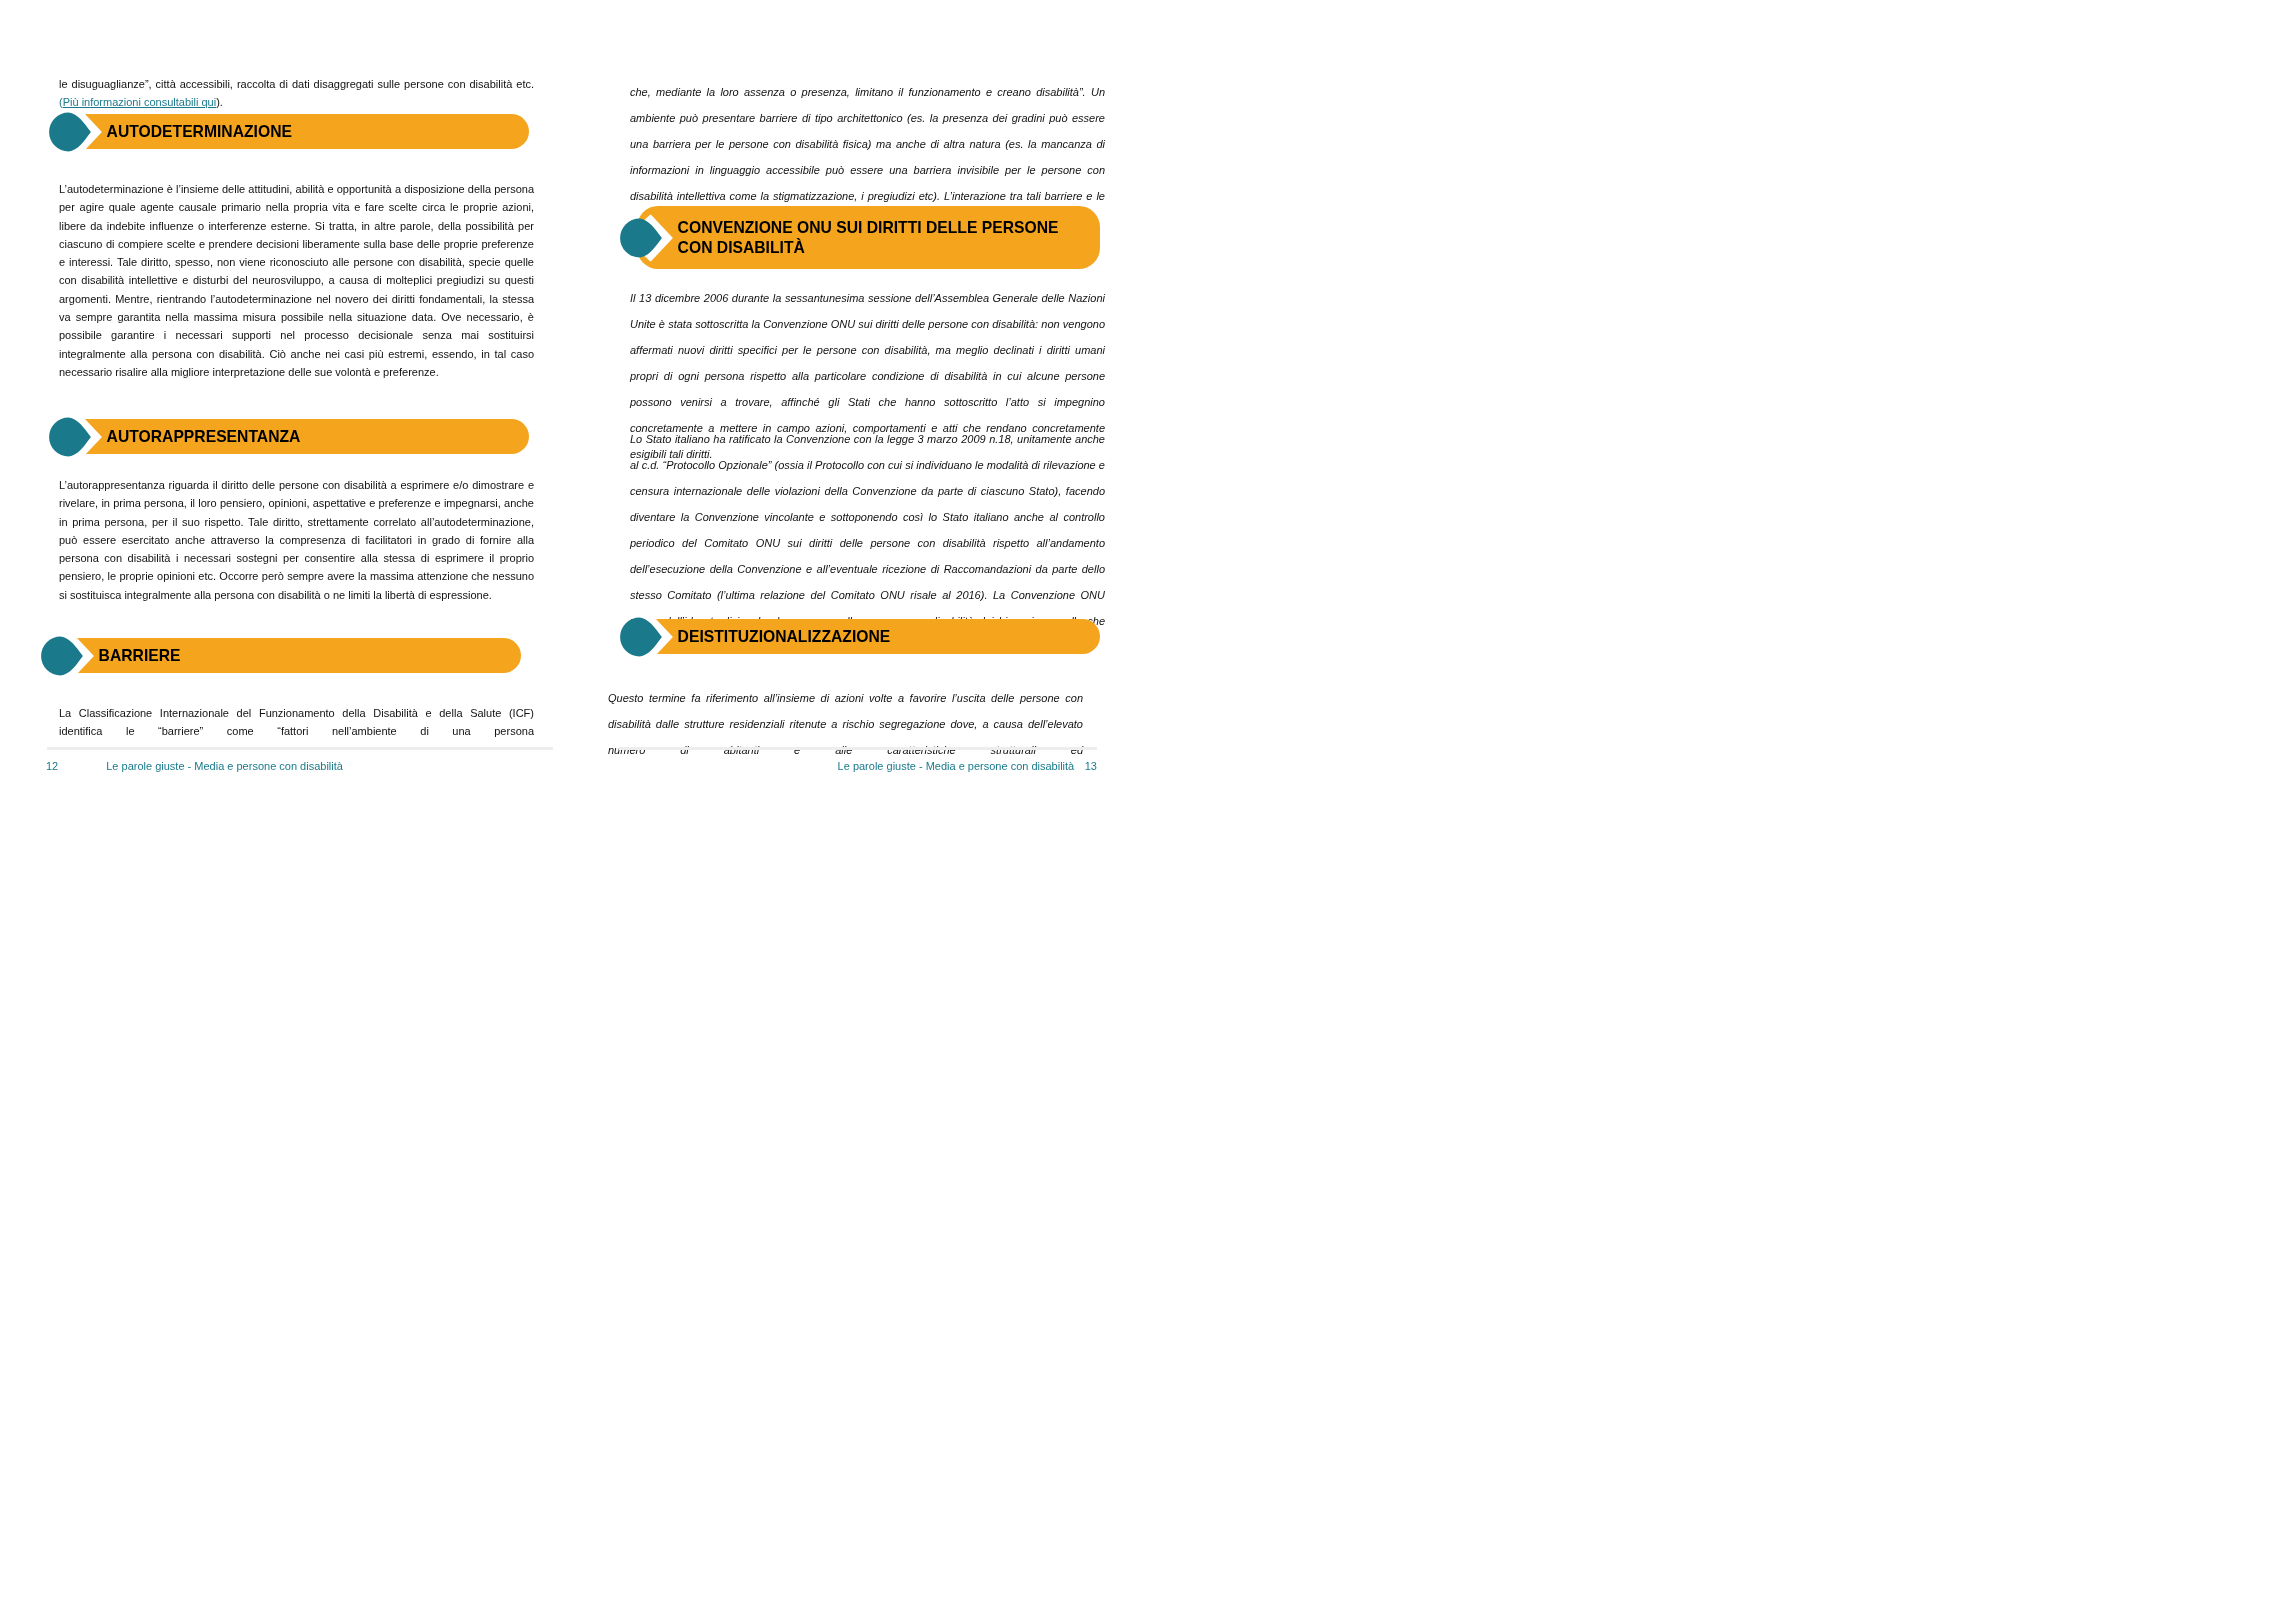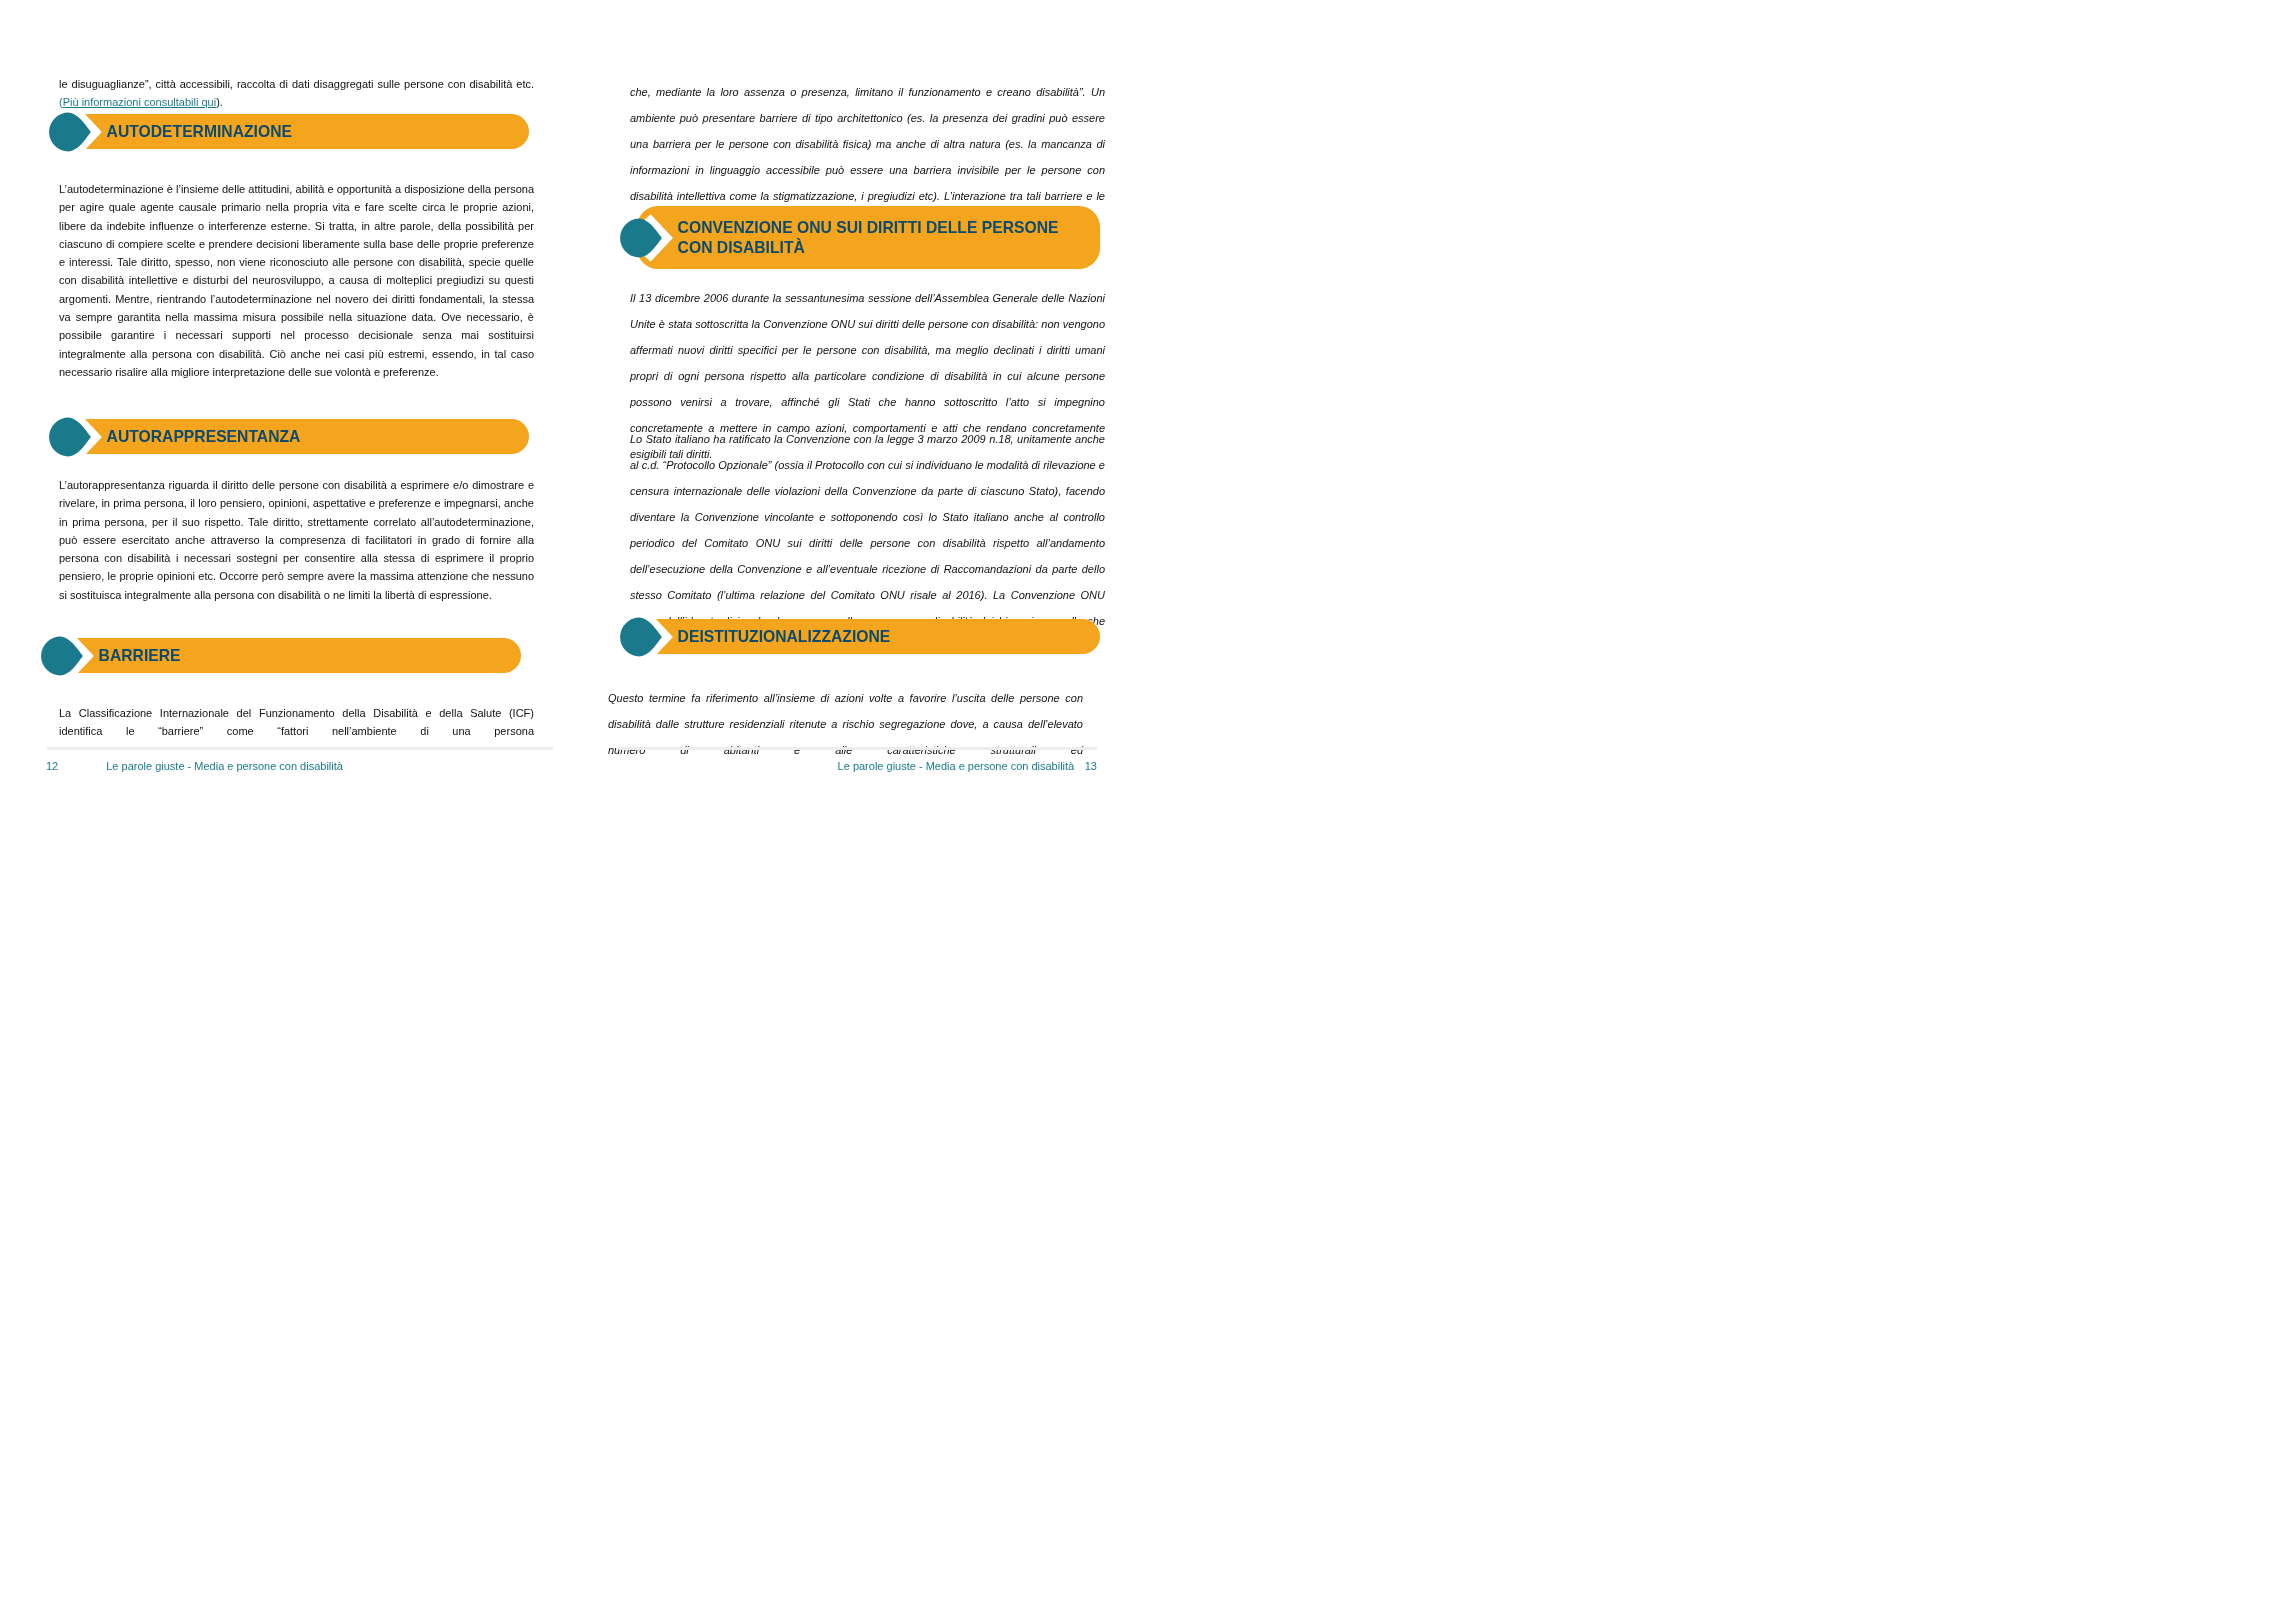--- a/index.html
+++ b/index.html
@@ -15,21 +15,21 @@
   p.body{margin:13px;font-size:11px;line-height:18.3px;text-align:justify;color:var(--ink);}
   .rcol p.body{line-height:26px;font-style:italic;}
   p.cont{text-align-last:justify;}
   .teal{color:var(--teal);}
   a.link{color:var(--teal);text-decoration:underline;cursor:pointer;}
   
   .sec{position:absolute;height:35px;width:483px;}
   .sec.h2{height:63px;}
   .pill{position:absolute;left:19.6px;right:0;top:0;bottom:0;background:var(--orange);
         border-radius:21px;display:flex;align-items:center;padding:0 6.5px 0 41px;box-sizing:border-box;}
-  .pill-label{font-weight:bold;font-size:15.7px;line-height:19.6px;color:#0c4a6e;white-space:pre-line;}
+  .pill-label{font-weight:bold;font-size:15.7px;line-height:19.6px;color:#000000;white-space:pre-line;}
   .ornament{position:absolute;left:2.6px;top:50%;transform:translateY(-50%);width:55px;height:47px;z-index:2;}
   .ornament .blob{fill:var(--teal);}
   .ornament .gap{fill:none;stroke:#ffffff;stroke-width:13;}
   
   .rule{position:absolute;top:747px;height:3.3px;background:var(--rule);}
   .footer{position:absolute;top:760px;font-size:11px;color:var(--teal);display:flex;gap:10.5px;align-items:baseline;}
   .footer.right{justify-content:flex-end;}
 </style>
 </head>
 <body>

